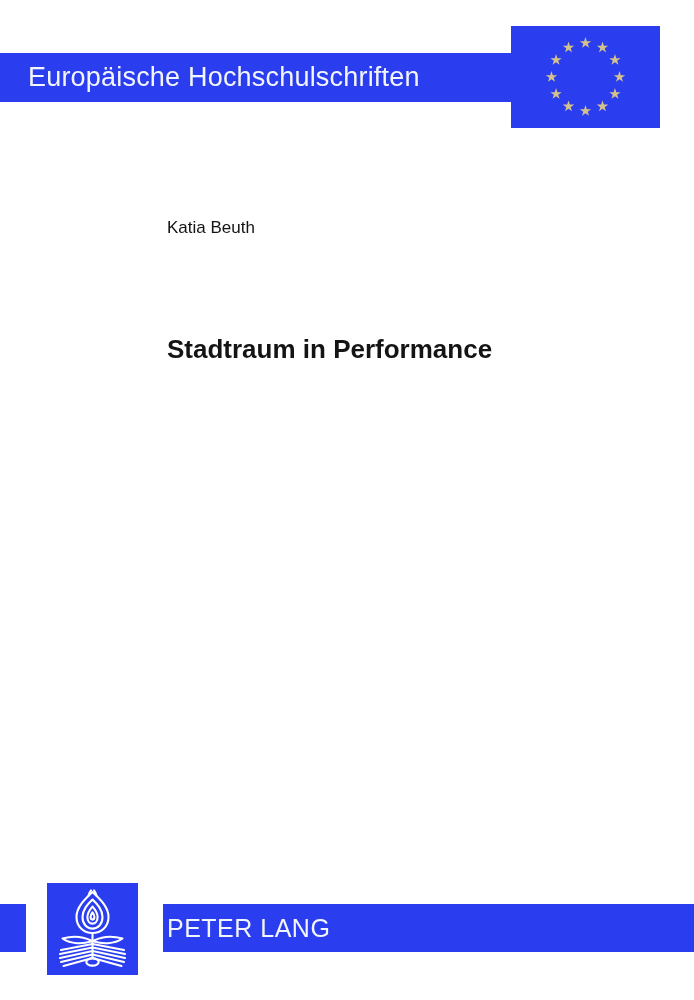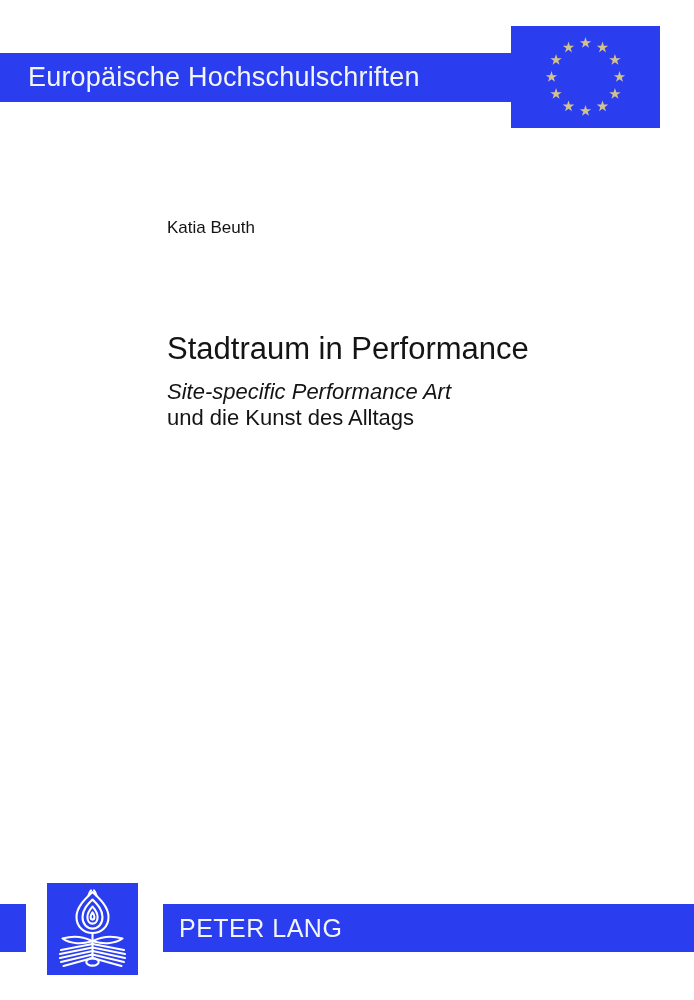--- a/index.html
+++ b/index.html
@@ -52,23 +52,23 @@
   .author{
     position:absolute;
     left:167px; top:213px;
     font-size:17px;
     line-height:30px;
     color:var(--body-text);
   }
   .book-title{
     position:absolute;
     left:167px; top:331px;
-    font-size:31px;
+    font-size:26px;
     line-height:36px;
-    font-weight:normal;
+    font-weight:bold;
     color:var(--body-text);
     white-space:nowrap;
   }
   .book-subtitle{
     position:absolute;
     left:167px; top:379px;
     font-size:22px;
     line-height:26px;
     color:var(--body-text);
   }
@@ -89,21 +89,21 @@
     background:var(--brand-blue);
   }
   .publisher-logo svg{display:block;width:100%;height:100%;}
   .publisher-bar{
     position:absolute;
     left:163px; top:904px;
     width:531px; height:48px;
     background:var(--brand-blue);
     display:flex;
     align-items:center;
-    padding-left:16px;
+    padding-left:4px;
   }
   .publisher-bar span{
     color:var(--banner-text);
     font-size:25px;
     letter-spacing:0.5px;
     white-space:nowrap;
   }
 </style>
 </head>
 <body>
@@ -136,24 +136,20 @@
           <use href="#eu-star" transform="translate(45.06,34.00) scale(0.6)"></use>
           <use href="#eu-star" transform="translate(57.50,21.56) scale(0.6)"></use>
         </g>
     </svg>
   </div>
 
   <div class="author">Katia Beuth</div>
 
   <h1 class="book-title">Stadtraum in Performance</h1>
 
-  <div class="book-subtitle">
-    <span class="line italic">Site-specific Performance Art</span>
-    <span class="line">und die Kunst des Alltags</span>
-  </div>
 
   <div class="publisher-bar-stub"></div>
 
   <div class="publisher-logo">
     <svg viewBox="0 0 91 92" xmlns="http://www.w3.org/2000/svg">
       <g fill="none" stroke="#ffffff" stroke-width="2.1" stroke-linecap="round" stroke-linejoin="round">
 
         <path d="M45.5,9 C37.5,16.5 29.5,24 29.5,34 C29.5,44 37,50 45.5,50 C54,50 61.5,44 61.5,34 C61.5,24 53.5,16.5 45.5,9 Z"></path>
         <path d="M45.5,16.5 C40.5,21.5 35.5,26.5 35.5,34 C35.5,41.2 40,45.6 45.5,45.6 C51,45.6 55.5,41.2 55.5,34 C55.5,26.5 50.5,21.5 45.5,16.5 Z"></path>
         <path d="M45.5,23.5 C42.8,26.6 40.4,29.3 40.4,33.9 C40.4,38 42.6,40.6 45.5,40.6 C48.4,40.6 50.6,38 50.6,33.9 C50.6,29.3 48.2,26.6 45.5,23.5 Z"></path>

